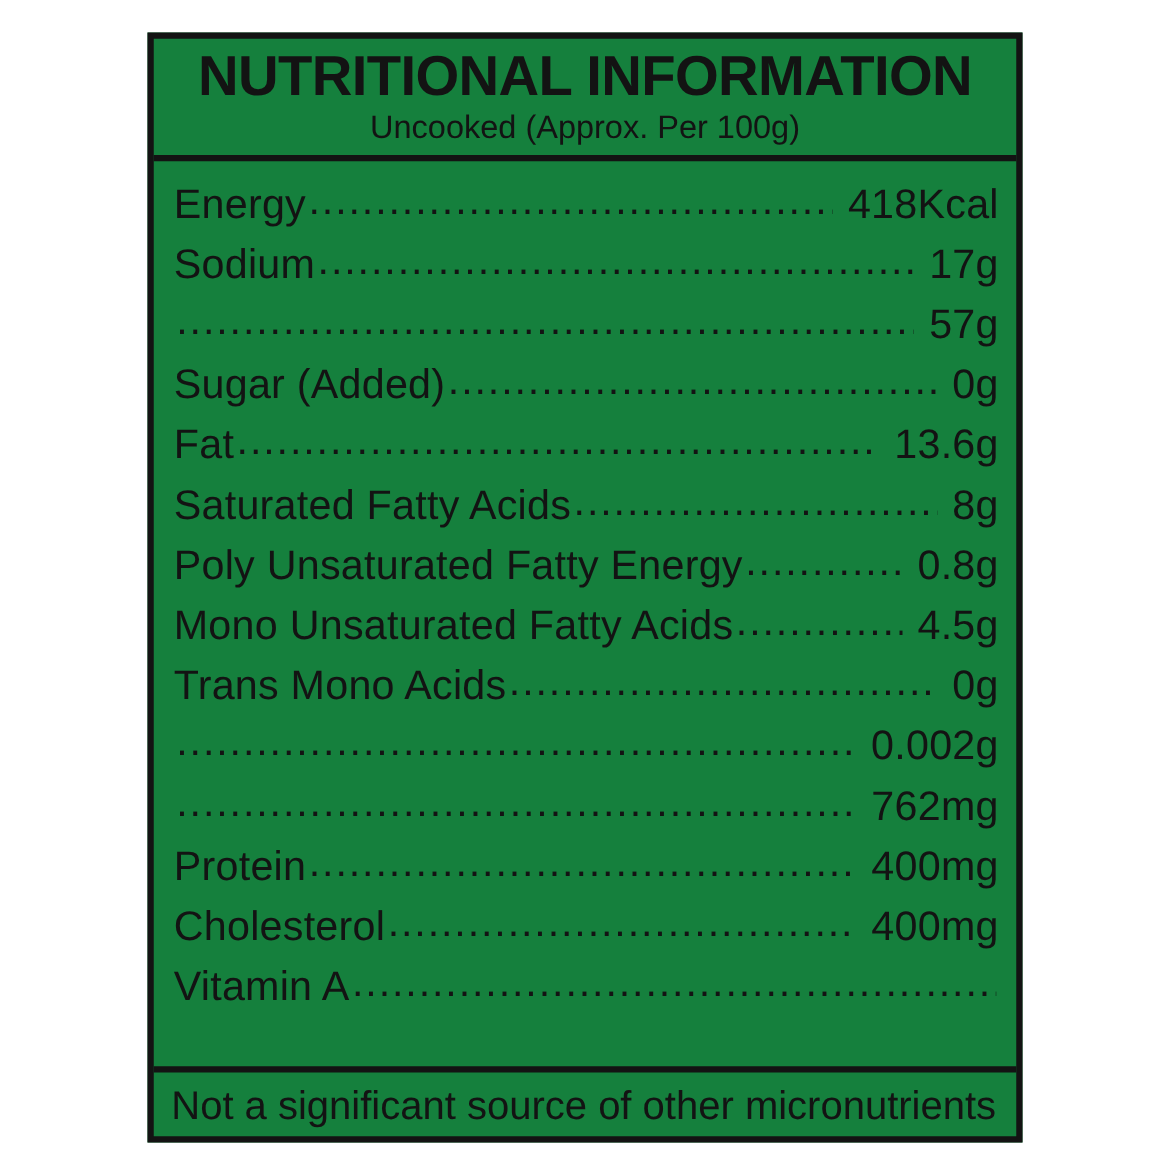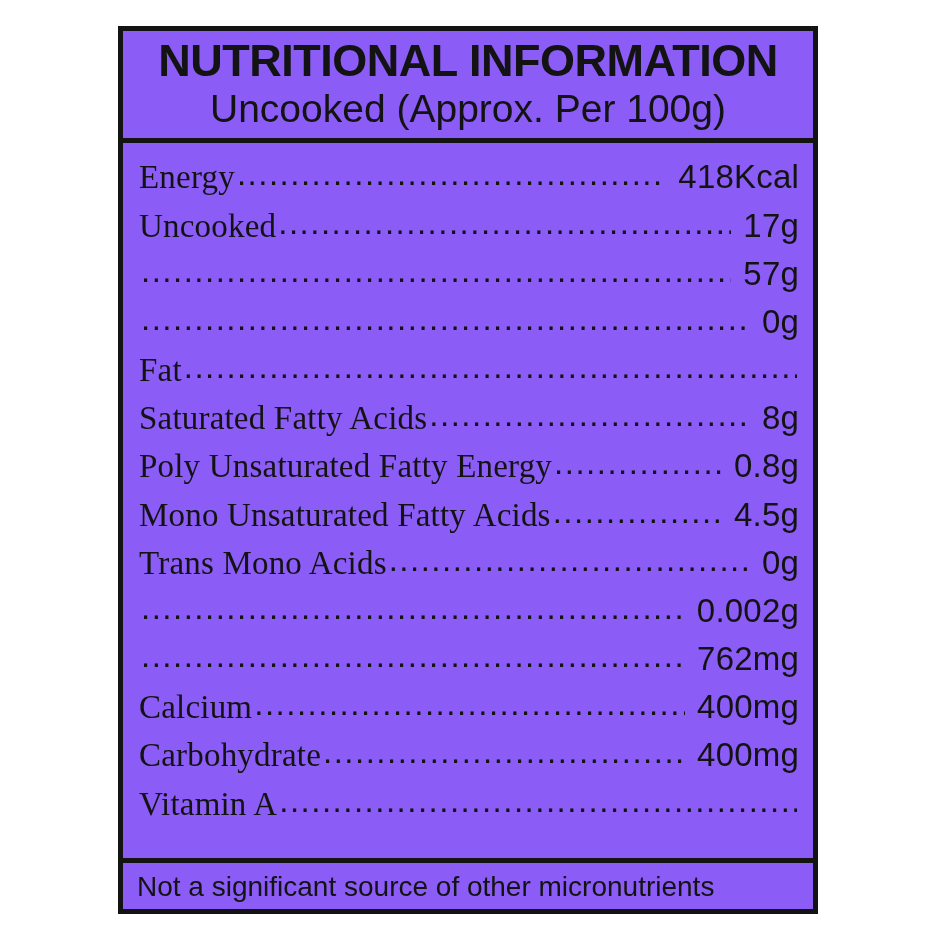--- a/index.html
+++ b/index.html
@@ -16,41 +16,41 @@
   }
 
   .panel {
     position: absolute;
     left: 118px;
     top: 26px;
     width: 700px;
     height: 888px;
     border: 5px solid #131313;
     box-sizing: border-box;
-    background: #8b5cf6;
+    background: #15803d;
     display: flex;
     flex-direction: column;
   }
 
   .header {
     padding: 6px 10px 8px 10px;
     text-align: center;
     border-bottom: 5px solid #131313;
   }
 
   .title {
     font-size: 45px;
     font-weight: 700;
     letter-spacing: -0.5px;
     line-height: 1.06;
     white-space: nowrap;
   }
 
   .subtitle {
-    font-size: 39px;
+    font-size: 26px;
     font-weight: 400;
     line-height: 1.12;
     margin-top: 2px;
     white-space: nowrap;
   }
 
   .rows {
     flex: 1 1 auto;
     padding: 10px 14px 4px 16px;
     display: flex;
@@ -62,21 +62,20 @@
     display: flex;
     align-items: baseline;
     font-size: 33px;
     line-height: 1.46;
     white-space: nowrap;
   }
 
   .row .label {
     flex: 0 0 auto;
     letter-spacing: 0.2px;
-    font-family: Liberation Serif, serif;
   }
 
   .row .dots {
     flex: 1 1 auto;
     overflow: hidden;
     margin: 0 2px;
     position: relative;
     top: -3px;
     font-size: 33px;
     letter-spacing: 1.5px;
@@ -86,21 +85,21 @@
   .row .value {
     flex: 0 0 auto;
     text-align: right;
     letter-spacing: 0.2px;
     margin-left: 10px;
   }
 
   .footer {
     border-top: 5px solid #131313;
     padding: 8px 10px 6px 14px;
-    font-size: 28px;
+    font-size: 32px;
     line-height: 1.15;
     white-space: nowrap;
   }
 </style>
 </head>
 <body>
 
 <div class="panel">
 
   <div class="header">
@@ -110,38 +109,40 @@
 
   <div class="rows">
 
     <div class="row">
       <span class="label">Energy</span>
       <span class="dots">................................................................................</span>
       <span class="value">418Kcal</span>
     </div>
 
     <div class="row">
-      <span class="label">Uncooked</span>
+      <span class="label">Sodium</span>
       <span class="dots">................................................................................</span>
       <span class="value">17g</span>
     </div>
 
     <div class="row">
       <span class="dots">................................................................................</span>
       <span class="value">57g</span>
     </div>
 
     <div class="row">
+      <span class="label">Sugar  (Added)</span>
       <span class="dots">................................................................................</span>
       <span class="value">0g</span>
     </div>
 
     <div class="row">
       <span class="label">Fat</span>
       <span class="dots">................................................................................</span>
+      <span class="value">13.6g</span>
     </div>
 
     <div class="row">
       <span class="label">Saturated  Fatty  Acids</span>
       <span class="dots">................................................................................</span>
       <span class="value">8g</span>
     </div>
 
     <div class="row">
       <span class="label">Poly  Unsaturated  Fatty  Energy</span>
@@ -165,27 +166,27 @@
       <span class="dots">................................................................................</span>
       <span class="value">0.002g</span>
     </div>
 
     <div class="row">
       <span class="dots">................................................................................</span>
       <span class="value">762mg</span>
     </div>
 
     <div class="row">
-      <span class="label">Calcium</span>
+      <span class="label">Protein</span>
       <span class="dots">................................................................................</span>
       <span class="value">400mg</span>
     </div>
 
     <div class="row">
-      <span class="label">Carbohydrate</span>
+      <span class="label">Cholesterol</span>
       <span class="dots">................................................................................</span>
       <span class="value">400mg</span>
     </div>
 
     <div class="row">
       <span class="label">Vitamin  A</span>
       <span class="dots">................................................................................</span>
     </div>
 
   </div>

